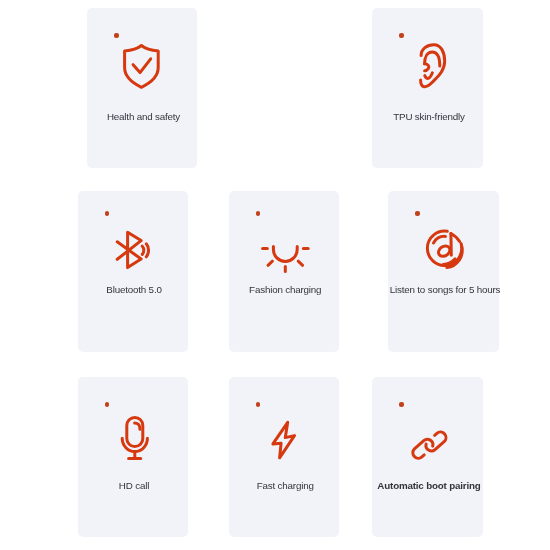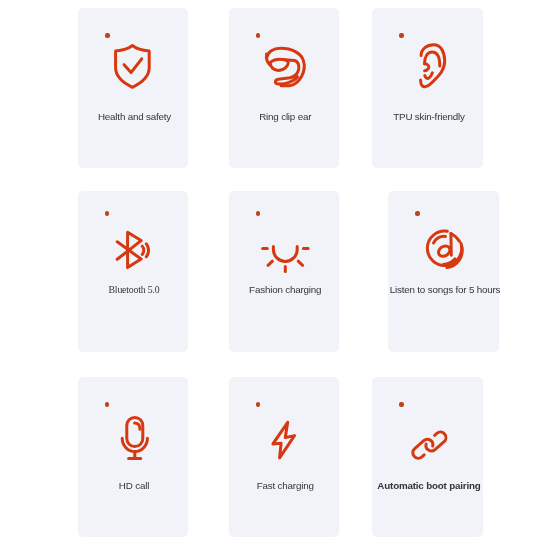--- a/index.html
+++ b/index.html
@@ -21,59 +21,46 @@
     position:absolute;
     white-space:nowrap; color:#31353c; font-size:9.8px; letter-spacing:-0.18px; line-height:normal;
     text-align:center; width:100%; left:1.5px;
   }
 </style>
 </head>
 <body>
 
 <div class="grid">
 
-  <div class="card" style="left:78px; top:8px; width:110px; height:160px;">
+  <div class="card" style="left:87px; top:8px; width:110px; height:160px;">
     <span class="dot" style="left:27.4px; top:25.4px;"></span>
     <span class="icon">
       <svg width="110" height="160" viewBox="0 0 110 160" fill="none" stroke="#d6380f" stroke-width="3" stroke-linecap="round" stroke-linejoin="round">
         <path d="M54.4 37.5 C50.9 40.3 45.4 42.3 37.6 43.1 L37.6 59.6 C37.6 67.3 44 74.4 54.4 79.3 C64.8 74.4 71.2 67.3 71.2 59.6 L71.2 43.1 C63.4 42.3 57.9 40.3 54.4 37.5 Z"></path>
         <path d="M46.1 56.7 L53 64.6 L63.7 50.8"></path>
       </svg>
     </span>
     <span class="label" style="top:103.2px;">Health and safety</span>
   </div>
 
-  <div class="card" style="left:228.5px; top:8px; width:110.5px; height:160px;">
-    <span class="dot" style="left:27.4px; top:25.4px;"></span>
-    <span class="icon">
-      <svg width="110.5" height="160" viewBox="0 0 110.5 160" fill="none" stroke="#d6380f" stroke-width="3" stroke-linecap="round" stroke-linejoin="round">
-        <path d="M37.8 49.4 C38.6 43.6 44.6 40.3 51.3 40.3 C63.2 40.3 72 45 74.4 52.6 C76 57.6 75.3 63.5 72.4 68.8 C69.6 73.8 64.8 77.2 60.2 77.8 L52.1 77.8"></path>
-        <path d="M37.6 46 C36.9 50.6 38 54.4 41.2 57.2"></path>
-        <path d="M41.2 54.4 C44.6 51.7 50.8 50.9 55.6 51.7 C59.1 52.3 60.3 54.5 58.4 57.4 C56.4 60.4 52.6 62.4 49.2 62.4 C44.6 62.4 41.2 59.1 41.2 54.4 Z"></path>
-        <path d="M55.6 51.7 L65.2 52.4"></path>
-        <path d="M65.2 52.4 C68.6 53 70.1 55.6 69.8 60.4 C69.4 64.8 66.2 68.4 61.2 69.8 L49.4 71.2 C45.6 71.8 45.2 75.5 49.2 75.9 C55.2 76.5 64 74.3 68.6 68.8"></path>
-      </svg>
-    </span>
-    <span class="label" style="top:103.2px;">Ring clip ear</span>
-  </div>
 
   <div class="card" style="left:372px; top:8px; width:111px; height:160px;">
     <span class="dot" style="left:27.4px; top:25.4px;"></span>
     <span class="icon">
       <svg width="111" height="160" viewBox="0 0 111 160" fill="none" stroke="#d6380f" stroke-width="3" stroke-linecap="round" stroke-linejoin="round">
         <path d="M49.1 47.6 C49.1 41 55 36.7 61.9 36.7 C69 36.7 72.7 44.4 72.7 53.1 C72.7 63.6 64.9 69.4 59.7 74.8 C56.4 78.2 54.3 79.4 51.4 78.5 C49.6 77.8 48.6 75.2 48.6 71.9"></path>
         <path d="M52.6 55.8 C52.6 48.6 55.4 44 60.2 44 C65.2 44 67.8 49.3 67.8 58"></path>
         <path d="M52.6 55.8 C56.3 56 57.8 58.5 56.3 60.7 C55.3 62.1 54 62.8 52.6 62.8"></path>
         <path d="M52.8 67.6 C53.5 69.3 54.6 70.4 55.8 70.4 C57.4 70.4 59.2 67.8 60.4 64.8"></path>
       </svg>
     </span>
     <span class="label" style="top:103.2px;text-align:center;">TPU skin-friendly</span>
   </div>
 
-  <div class="card" style="left:77.5px; top:191px; width:110px; height:161px;font-family:Liberation Serif, serif;">
+  <div class="card" style="left:77.5px; top:191px; width:110px; height:161px;">
     <span class="dot" style="left:27.4px; top:20.4px;"></span>
     <span class="icon">
       <svg width="110" height="161" viewBox="0 0 110 161" fill="none" stroke="#d6380f" stroke-width="3" stroke-linecap="round" stroke-linejoin="round">
         <path d="M39.2 50.8 L63.1 68 L49.6 76.6 L49.6 41.2 L63.1 49.6 L39.2 68.3"></path>
         <path d="M64.3 55.2 C66.3 57.3 66.3 61.3 64.3 63.4"></path>
         <path d="M68.3 52.8 C71.3 56.2 71.3 62.4 68.3 65.8"></path>
       </svg>
     </span>
     <span class="label" style="top:92.8px;">Bluetooth 5.0</span>
   </div>

